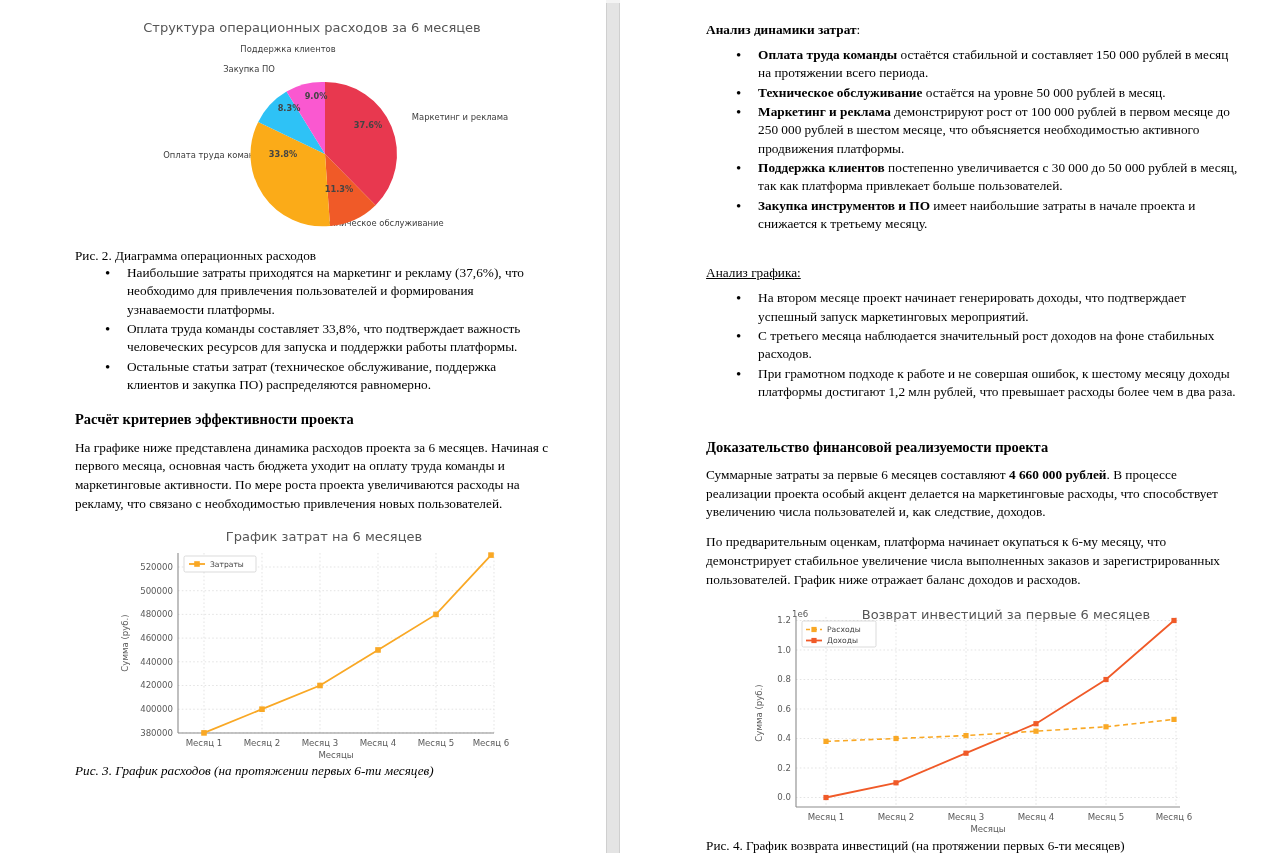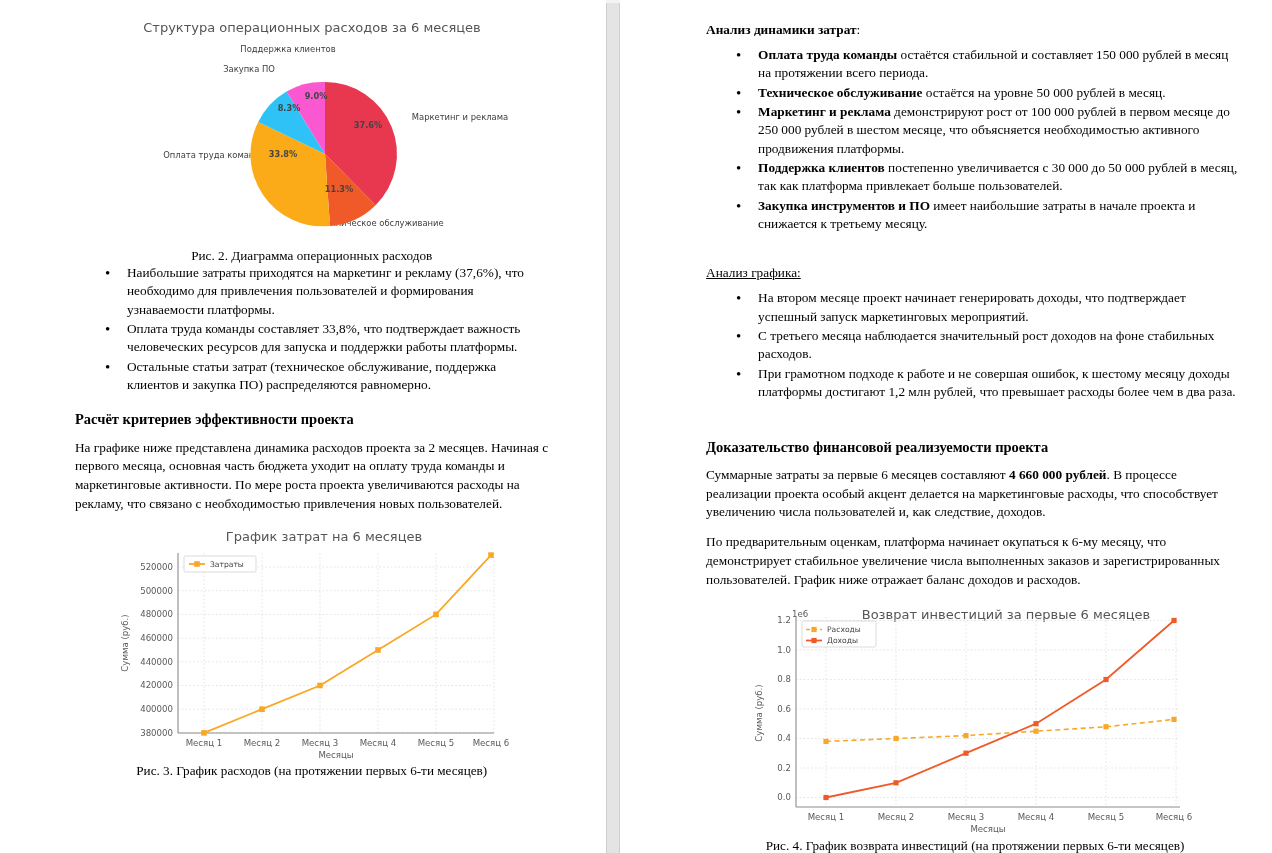--- a/index.html
+++ b/index.html
@@ -53,21 +53,21 @@
     font-size: 13.3px; line-height: 1.38; color: #000;
     margin-bottom: 1px; position: relative; padding-left: 14px;
   }
   ul.bullets li::before {
     content: "•"; position: absolute; left: -8px; top: -1px;
     font-size: 15px; line-height: 1.38;
   }
   ul.bullets li b { font-weight: bold; }
 
   .figure-caption {
-    font-size: 13.2px; text-align: center; color: #000;
+    font-size: 13.2px; color: #000;
     margin: 4px 0 0 0;
   }
 
   
   .chart-wrap { width: 100%; display: flex; justify-content: center; }
   svg text { font-family: "DejaVu Sans", sans-serif; fill: #4a4a4a; }
   .mpl-title { font-size: 13px; fill: #555555; }
   .mpl-tick  { font-size: 8.6px; fill: #5a5a5a; }
   .mpl-axlabel { font-size: 8.6px; fill: #5a5a5a; }
   .mpl-legend-text { font-size: 7.6px; fill: #444; }
@@ -121,21 +121,21 @@
 
 
       <ul class="bullets">
         <li>Наибольшие затраты приходятся на маркетинг и рекламу (37,6%), что необходимо для привлечения пользователей и формирования узнаваемости платформы.</li>
         <li>Оплата труда команды составляет 33,8%, что подтверждает важность человеческих ресурсов для запуска и поддержки работы платформы.</li>
         <li>Остальные статьи затрат (техническое обслуживание, поддержка клиентов и закупка ПО) распределяются равномерно.</li>
       </ul>
 
       <h3 class="heading">Расчёт критериев эффективности проекта</h3>
 
-      <p class="body-text">На графике ниже представлена динамика расходов проекта за 2 месяцев. Начиная с первого месяца, основная часть бюджета уходит на оплату труда команды и маркетинговые активности. По мере роста проекта увеличиваются расходы на рекламу, что связано с необходимостью привлечения новых пользователей.</p>
+      <p class="body-text">На графике ниже представлена динамика расходов проекта за 6 месяцев. Начиная с первого месяца, основная часть бюджета уходит на оплату труда команды и маркетинговые активности. По мере роста проекта увеличиваются расходы на рекламу, что связано с необходимостью привлечения новых пользователей.</p>
 
       <div class="chart-wrap">
         <svg width="400" height="240" viewBox="0 0 400 240">
           <text class="mpl-title" x="212" y="16" text-anchor="middle">График затрат на 6 месяцев</text>
 
           <g>
             <line class="grid-line" x1="66" y1="42" x2="382" y2="42"></line>
             <line class="grid-line" x1="66" y1="65.7" x2="382" y2="65.7"></line>
             <line class="grid-line" x1="66" y1="89.4" x2="382" y2="89.4"></line>
             <line class="grid-line" x1="66" y1="113.1" x2="382" y2="113.1"></line>
@@ -189,21 +189,21 @@
 
           <g>
             <rect class="legend-box" x="72" y="31" width="72" height="16" rx="1.5"></rect>
             <line x1="77" y1="39" x2="93" y2="39" stroke="#f9a825" stroke-width="1.8"></line>
             <rect x="82.2" y="36.2" width="5.6" height="5.6" fill="#f9a825"></rect>
             <text class="mpl-legend-text" x="98" y="42">Затраты</text>
           </g>
         </svg>
       </div>
 
-      <p class="figure-caption" style="margin-top:-2px;">Рис. 3. График расходов (на протяжении первых 6-ти месяцев)</p>
+      <p class="figure-caption" style="margin-top:-2px;font-style:italic;">Рис. 3. График расходов (на протяжении первых 6-ти месяцев)</p>
     </div>
   </div>
 
   <div class="page-gap"></div>
 
   <div class="page page-right">
     <div class="col-inner-right">
 
       <p class="lead">
         <b>Анализ динамики затрат</b><span>:</span>

